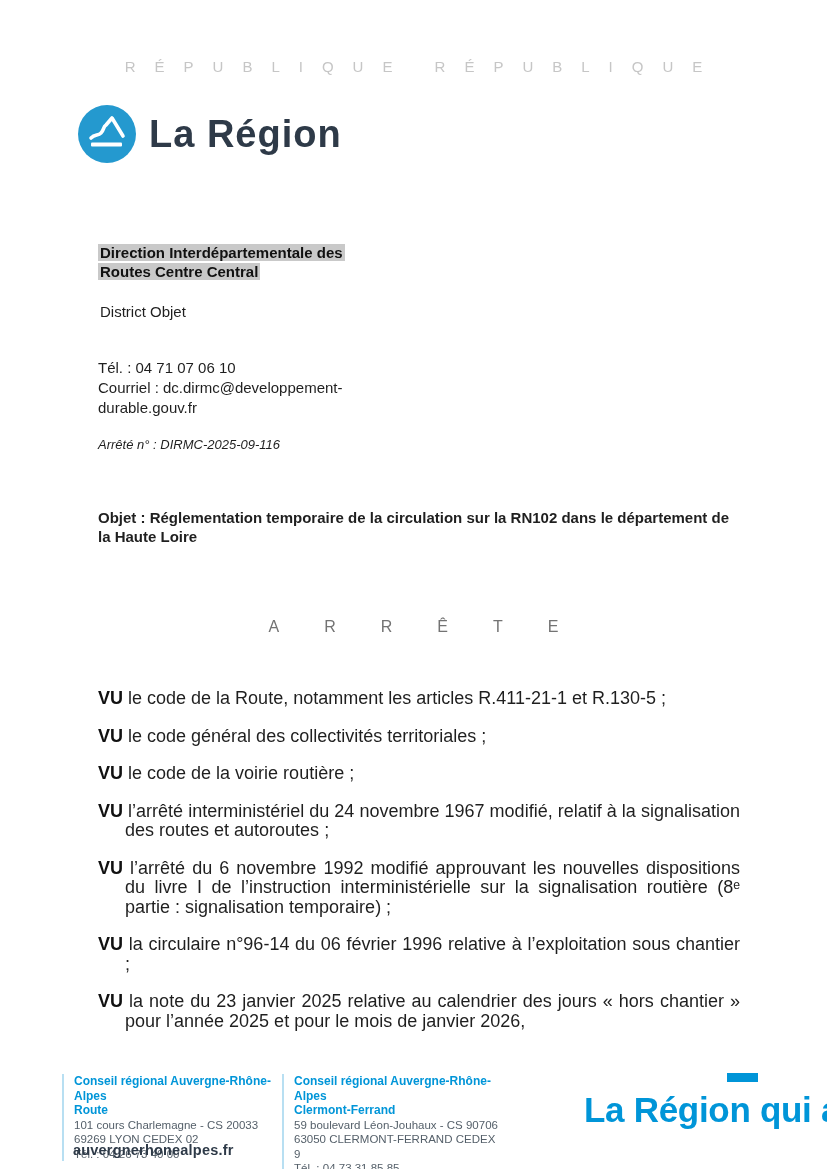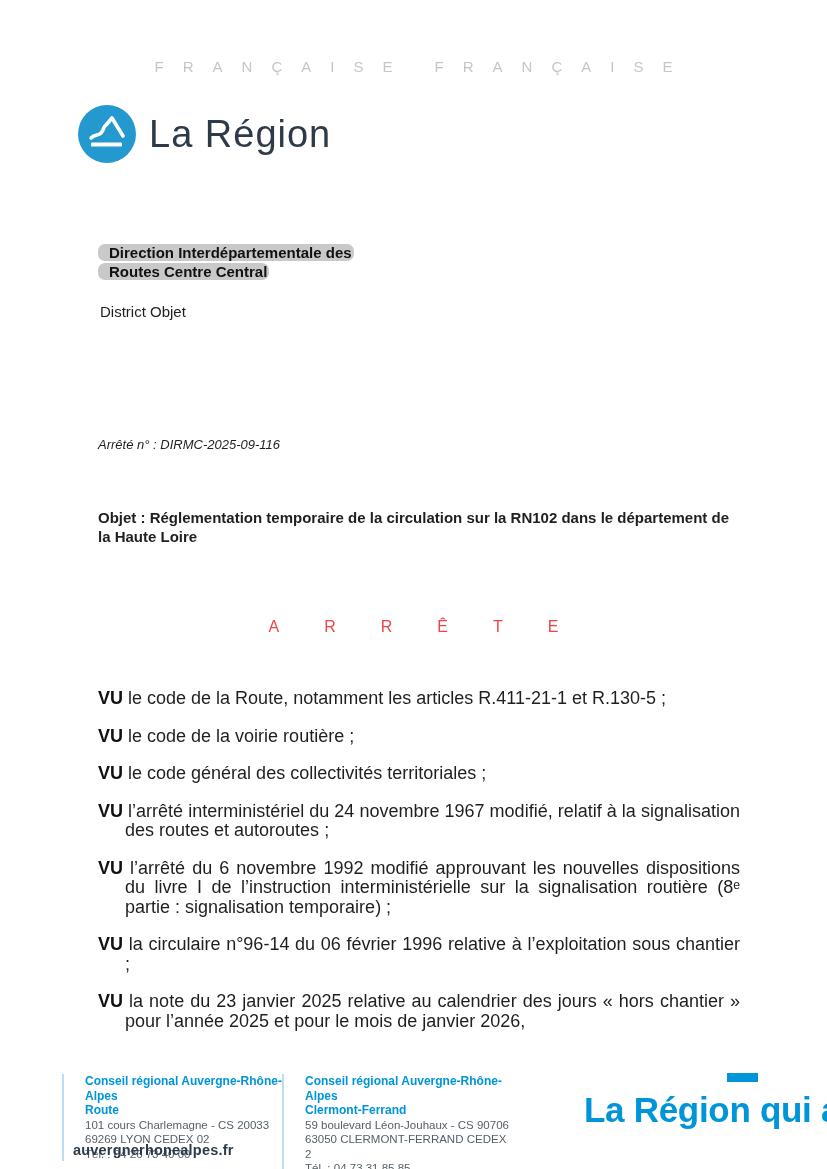--- a/index.html
+++ b/index.html
@@ -22,56 +22,56 @@
     position:absolute;top:58px;left:0;right:0;text-align:center;
     font-size:15px;letter-spacing:19px;text-indent:19px;
     color:var(--marianne_gray);font-weight:400;white-space:nowrap;
   }
   
   .logo{position:absolute;top:105px;left:78px;display:flex;align-items:center;}
   .logo-svg{display:block;}
   .logo-svg circle{fill:var(--brand_blue);}
   .logo-textwrap{margin-left:13px;}
   .logo-title{
-    font-size:38px;font-weight:400;color:var(--brand_navy);
+    font-size:38px;font-weight:700;color:var(--brand_navy);
     line-height:36px;letter-spacing:1px;
   }
   .logo-subtitle{
     font-size:20px;color:var(--brand_navy);line-height:22px;margin-left:2px;
   }
   
   .direction{
     position:absolute;left:98px;top:243px;font-size:15px;font-weight:700;
     line-height:19px;color:#111;
   }
-  .direction .hl{background:var(--highlight_gray);padding:0 2px 0 11px;border-radius:7px;}
+  .direction .hl{background:var(--highlight_gray);padding:0 2px 0 2px;}
   .district{position:absolute;left:100px;top:303px;font-size:15px;}
   .contact{position:absolute;left:98px;top:358px;font-size:15px;line-height:20px;}
   .arrete-ref{position:absolute;left:98px;top:437px;font-size:13px;font-style:italic;}
   
   .subject{
     position:absolute;left:98px;top:508px;width:642px;
     font-size:15px;font-weight:700;line-height:19px;
   }
   
   .arrete-heading{
     position:absolute;top:618px;left:0;right:0;text-align:center;
     font-size:16px;letter-spacing:45px;text-indent:45px;white-space:nowrap;
-    color:#ef4444;
+    color:#737373;
   }
   
   .vu-list{position:absolute;left:98px;top:689px;width:642px;font-size:18px;line-height:19.5px;}
   .vu-list p{
     margin:0 0 18px 0;padding-left:27px;text-indent:-27px;text-align:justify;
   }
   .vu-list strong{font-weight:700;color:#111;}
   
   .office{
     position:absolute;top:1074px;border-left:2px solid var(--divider_blue);
-    padding-left:21px;font-size:11.5px;line-height:14.5px;color:#55606a;min-height:70px;
+    padding-left:10px;font-size:11.5px;line-height:14.5px;color:#55606a;min-height:70px;
   }
   .office-lyon{left:62px;width:200px;}
   .office-clermont{left:282px;width:210px;}
   .office .name{color:var(--accent_cyan);font-weight:700;font-size:12px;}
   .website{
     position:absolute;left:73px;top:1142px;font-size:14.5px;font-weight:700;
     color:var(--brand_navy);letter-spacing:.2px;
   }
   .tagline-dash{
     position:absolute;left:727px;top:1073px;width:31px;height:9px;
@@ -80,70 +80,75 @@
   .tagline{
     position:absolute;left:584px;top:1090px;font-size:35px;font-weight:700;
     color:var(--accent_cyan);letter-spacing:-0.3px;white-space:nowrap;
   }
 </style>
 </head>
 <body>
 
 <div class="page">
 
-  <div class="marianne">FRANÇAISE FRANÇAISE</div>
+  <div class="marianne">RÉPUBLIQUE RÉPUBLIQUE</div>
 
   <div class="logo">
     <svg class="logo-svg" width="58" height="58" viewBox="0 0 58 58">
       <circle cx="29" cy="29" r="29"></circle>
       <path d="M13 33 C17 29 20 31 23 28 C26 25 25 22 28 20 L34 13 L45 31" fill="none" stroke="#ffffff" stroke-width="3.6" stroke-linecap="round" stroke-linejoin="round"></path>
       <rect x="13" y="37.5" width="31" height="4" rx="1" fill="#ffffff"></rect>
     </svg>
     <div class="logo-textwrap">
       <div class="logo-title">La Région</div>
     </div>
   </div>
 
   <div class="direction">
     <span class="hl">Direction Interdépartementale des</span><br>
     <span class="hl">Routes Centre Central</span>
   </div>
 
   <div class="district">District Objet</div>
 
+  <div class="contact">
+    <div>Tél. : 04 71 07 06 10</div>
+    <div>Courriel : dc.dirmc@developpement-</div>
+    <div>durable.gouv.fr</div>
+  </div>
 
   <div class="arrete-ref">Arrêté n° : DIRMC-2025-09-116</div>
 
   <div class="subject">Objet : Réglementation temporaire de la circulation sur la RN102 dans le département de la Haute Loire</div>
 
   <div class="arrete-heading">ARRÊTE</div>
 
   <div class="vu-list">
     <p><strong>VU</strong> <span>le code de la Route, notamment les articles R.411-21-1 et R.130-5 ;</span></p>
+    <p><strong>VU</strong> <span>le code général des collectivités territoriales ;</span></p>
     <p><strong>VU</strong> <span>le code de la voirie routière ;</span></p>
-    <p><strong>VU</strong> <span>le code général des collectivités territoriales ;</span></p>
     <p><strong>VU</strong> <span>l’arrêté interministériel du 24 novembre 1967 modifié, relatif à la signalisation des routes et autoroutes ;</span></p>
     <p><strong>VU</strong> <span>l’arrêté du 6 novembre 1992 modifié approuvant les nouvelles dispositions du livre I de l’instruction interministérielle sur la signalisation routière (8ᵉ partie : signalisation temporaire) ;</span></p>
     <p><strong>VU</strong> <span>la circulaire n°96-14 du 06 février 1996 relative à l’exploitation sous chantier ;</span></p>
     <p><strong>VU</strong> <span>la note du 23 janvier 2025 relative au calendrier des jours « hors chantier » pour l’année 2025 et pour le mois de janvier 2026,</span></p>
   </div>
 
   <div class="office office-lyon">
     <div class="name">Conseil régional Auvergne-Rhône-Alpes</div>
     <div class="name">Route</div>
     <div>101 cours Charlemagne - CS 20033</div>
     <div>69269 LYON CEDEX 02</div>
     <div>Tél. : 04 26 73 40 00</div>
   </div>
 
   <div class="office office-clermont">
     <div class="name">Conseil régional Auvergne-Rhône-Alpes</div>
     <div class="name">Clermont-Ferrand</div>
     <div>59 boulevard Léon-Jouhaux - CS 90706</div>
-    <div>63050 CLERMONT-FERRAND CEDEX 2</div>
+    <div>63050 CLERMONT-FERRAND CEDEX 9</div>
     <div>Tél. : 04 73 31 85 85</div>
   </div>
 
   <div class="website">auvergnerhonealpes.fr</div>
 
   <div class="tagline-dash"></div>
   <div class="tagline">La Région qui agit</div>
 
 </div>
 

